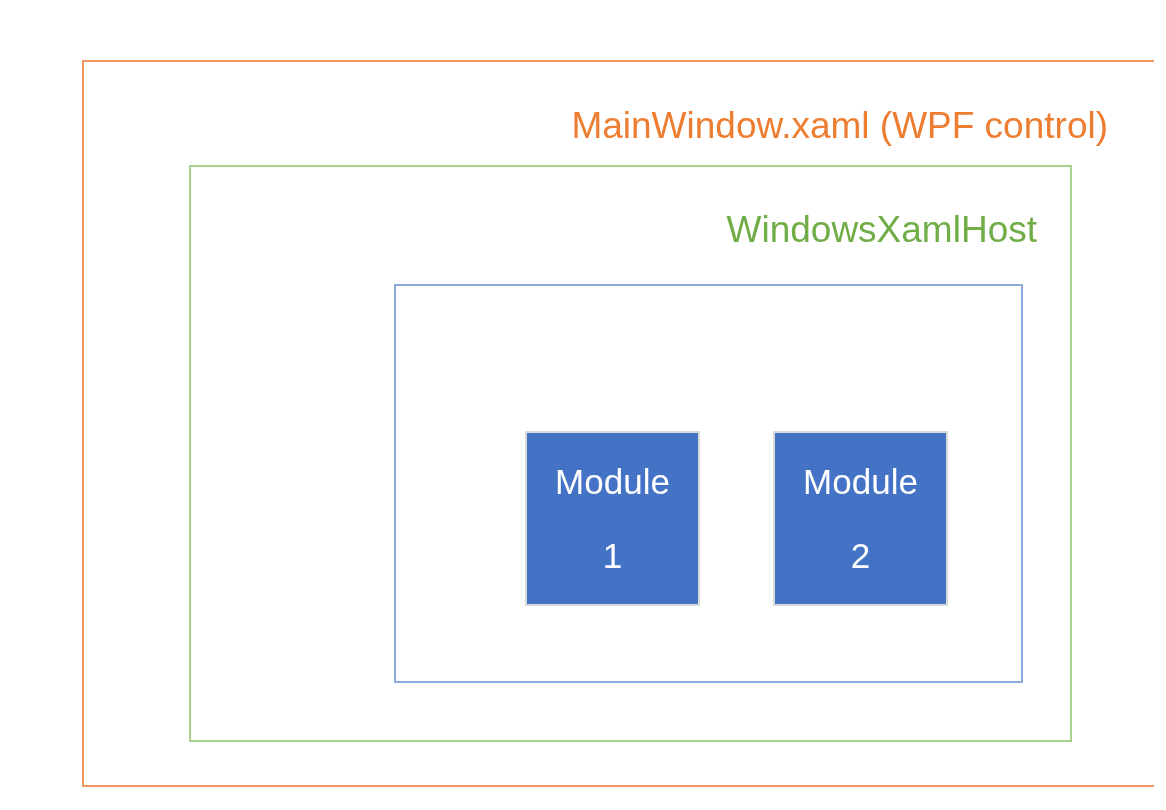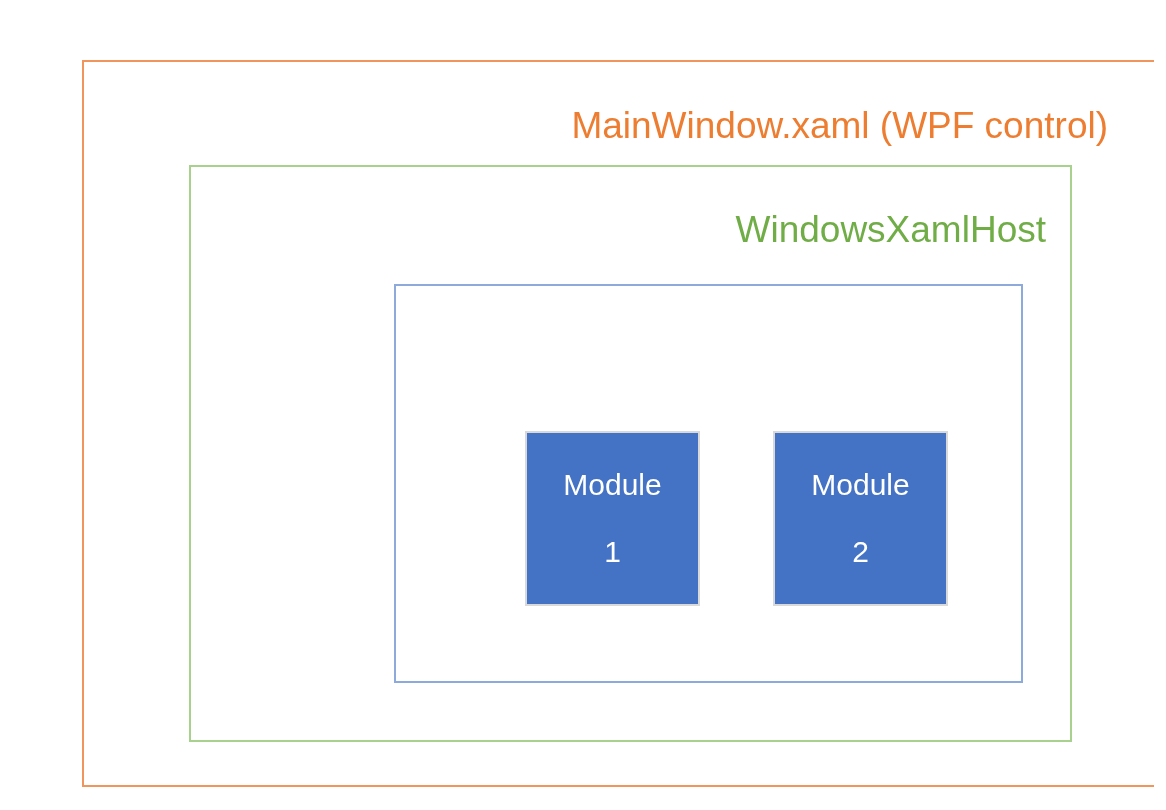--- a/index.html
+++ b/index.html
@@ -52,21 +52,21 @@
     white-space: nowrap;
   }
   .outer-label {
     top: 70px;
     right: 70px;
     color: var(--orange-text);
     text-align: right;
   }
   .host-label {
     top: 174px;
-    right: 132px;
+    right: 141px;
     color: var(--green-text);
     text-align: left;
   }
   .shell-label {
     top: 303px;
     left: 370px;
     width: 629px;
     color: var(--blue-text);
     text-align: center;
   }
@@ -74,21 +74,21 @@
     position: absolute;
     width: 175px;
     height: 175px;
     background: var(--module-fill);
     border: 2px solid var(--module-border);
     display: flex;
     flex-direction: column;
     align-items: center;
     justify-content: center;
     color: var(--module-text);
-    font-size: 30px;
+    font-size: 35px;
     line-height: 1.42;
     text-align: center;
   }
   .module-1 { left: 501px; top: 407px; }
   .module-2 { left: 749px; top: 407px; }
 </style>
 </head>
 <body>
 
 <div class="canvas">

